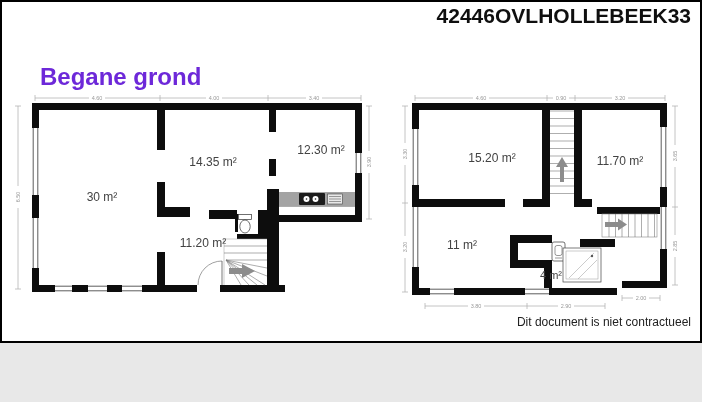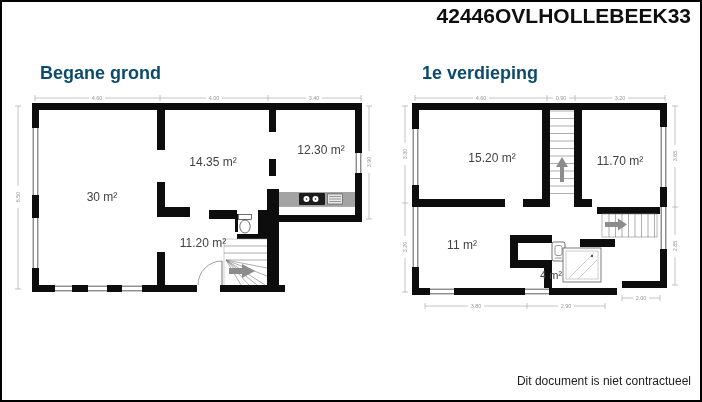--- a/index.html
+++ b/index.html
@@ -1,26 +1,26 @@
 <!DOCTYPE html>
 <html><head>
 <meta charset="utf-8">
 <style>
   html,body { margin:0; padding:0; background:#e8e8e8; }
   .page {
-    position:relative; width:702px; height:402px; background:#ffffff;
+    position:relative; width:702px; height:343px; background:#ffffff;
     border:2px solid #000; box-sizing:border-box; overflow:hidden;
     font-family:"Liberation Sans", sans-serif;
   }
   .main-title {
     position:absolute; top:2px; right:9px;
     font-size:21px; font-weight:bold; color:#0f0f0f; letter-spacing:0;
   }
   .plan-title {
-    position:absolute; top:61px; font-size:18px; font-weight:bold; color:#0c4a6e;
+    position:absolute; top:61px; font-size:24px; font-weight:bold; color:#6d28d9;
   }
   .gf-title { left:38px; }
   .ff-title { left:420px; }
   svg.plan { position:absolute; top:88px; }
   .gf-svg { left:8px; }
   .ff-svg { left:395px; }
   .footer {
     position:absolute; right:9px; bottom:12px; font-size:12px; color:#222;
   }
   .room { font-size:12px; fill:#424242; text-anchor:middle; font-family:"Liberation Sans",sans-serif; }
@@ -34,21 +34,20 @@
   .thin { stroke:#999; stroke-width:0.5; fill:none; }
   .whitebg { fill:#ffffff; }
 </style>
 </head>
 <body>
 
 <div class="page">
 
   <div class="main-title">42446OVLHOLLEBEEK33</div>
   <div class="plan-title gf-title">Begane grond</div>
-  <div class="plan-title ff-title">1e verdieping</div>
 
   <svg class="plan gf-svg" width="380" height="235" viewBox="0 0 380 235">
 
     <g>
 
       <rect class="wall" x="22" y="13" width="330" height="7"></rect>
       <rect class="wall" x="22" y="13" width="7" height="25"></rect>
       <rect class="wall" x="22" y="105" width="7" height="23"></rect>
       <rect class="wall" x="22" y="178" width="7" height="24"></rect>
       <rect class="wall" x="22" y="195" width="23" height="7"></rect>

